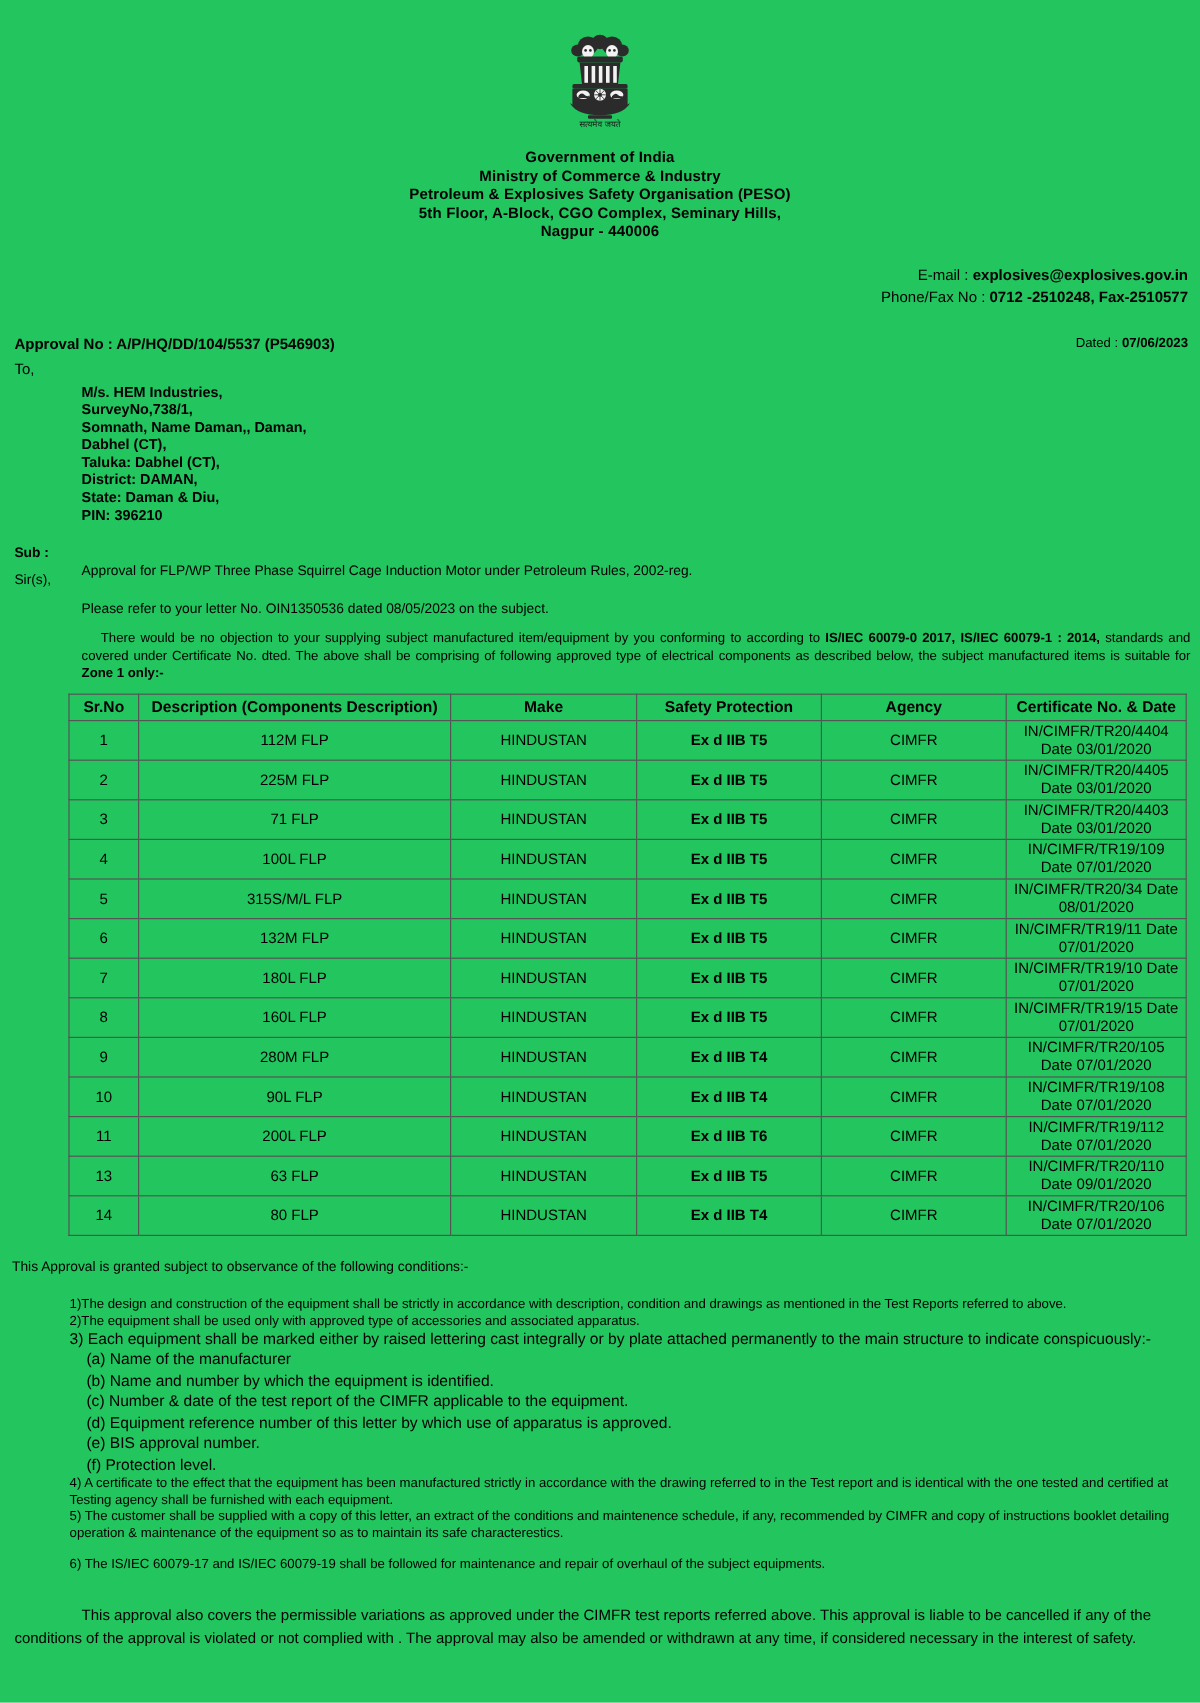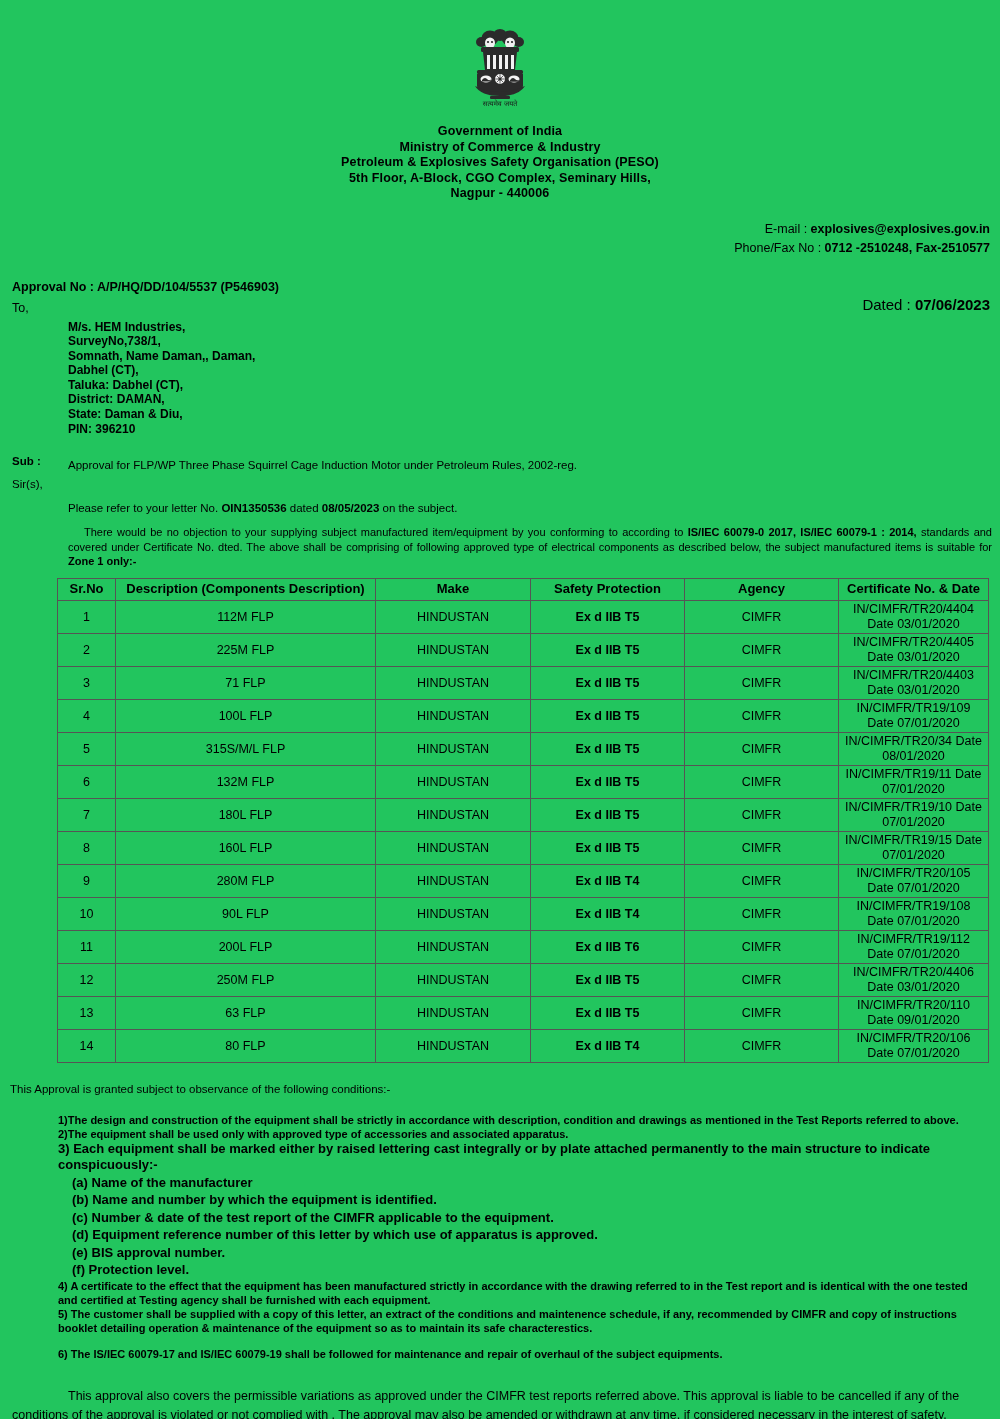--- a/index.html
+++ b/index.html
@@ -57,22 +57,22 @@
     padding: 0 10px 0 12px;
     font-size: 12.5px;
   }
   .approval-no {
     font-weight: bold;
     display: inline-block;
   }
   .dated {
     position: absolute;
     right: 10px;
-    top: 16px;
-    font-size: 15px;
+    top: 0;
+    font-size: 11px;
   }
   .dated .val { font-weight: bold; }
 
   .to-line {
     margin-top: 7px;
     padding-left: 12px;
     font-size: 12.5px;
   }
   .addressee {
     margin-top: 5px;
@@ -87,34 +87,34 @@
     margin-top: 19px;
     padding-left: 12px;
     font-size: 11.5px;
     position: relative;
     height: 16px;
   }
   .sub-label { font-weight: bold; }
   .sub-text {
     position: absolute;
     left: 68px;
-    top: 4px;
+    top: 15px;
     font-weight: normal;
   }
   .sirs {
     margin-top: 7px;
     padding-left: 12px;
     font-size: 11.5px;
   }
   .refer {
     margin-top: 12px;
     padding-left: 68px;
     font-size: 11.5px;
   }
-  .refer b { font-weight: bold; text-align: right; }
+  .refer b { font-weight: normal; text-align: right; }
 
   .objection {
     margin-top: 11px;
     padding-left: 68px;
     padding-right: 8px;
     font-size: 11px;
     line-height: 14.5px;
     text-align: justify;
   }
   .objection .indent { display: inline-block; width: 16px; }
@@ -158,21 +158,20 @@
   
   .cond-intro {
     margin-top: 20px;
     padding-left: 10px;
     font-size: 11.5px;
   }
   .cond-list {
     margin-top: 18px;
     padding-left: 58px;
     padding-right: 22px;
-    font-weight: bold;
   }
   .cond-item {
     font-size: 11px;
     line-height: 14px;
     text-align: left;
   }
   .cond-item.big {
     font-size: 13px;
     line-height: 16.5px;
   }
@@ -398,28 +397,20 @@
         </tr>
         <tr>
           <td>11</td>
           <td>200L FLP</td>
           <td>HINDUSTAN</td>
           <td class="safety">Ex d IIB T6</td>
           <td>CIMFR</td>
           <td class="cert"><span>IN/CIMFR/TR19/112</span><br><span>Date 07/01/2020</span></td>
         </tr>
         <tr>
-          <td>12</td>
-          <td>250M FLP</td>
-          <td>HINDUSTAN</td>
-          <td class="safety">Ex d IIB T5</td>
-          <td>CIMFR</td>
-          <td class="cert"><span>IN/CIMFR/TR20/4406</span><br><span>Date 03/01/2020</span></td>
-        </tr>
-        <tr>
           <td>13</td>
           <td>63 FLP</td>
           <td>HINDUSTAN</td>
           <td class="safety">Ex d IIB T5</td>
           <td>CIMFR</td>
           <td class="cert"><span>IN/CIMFR/TR20/110</span><br><span>Date 09/01/2020</span></td>
         </tr>
         <tr>
           <td>14</td>
           <td>80 FLP</td>

